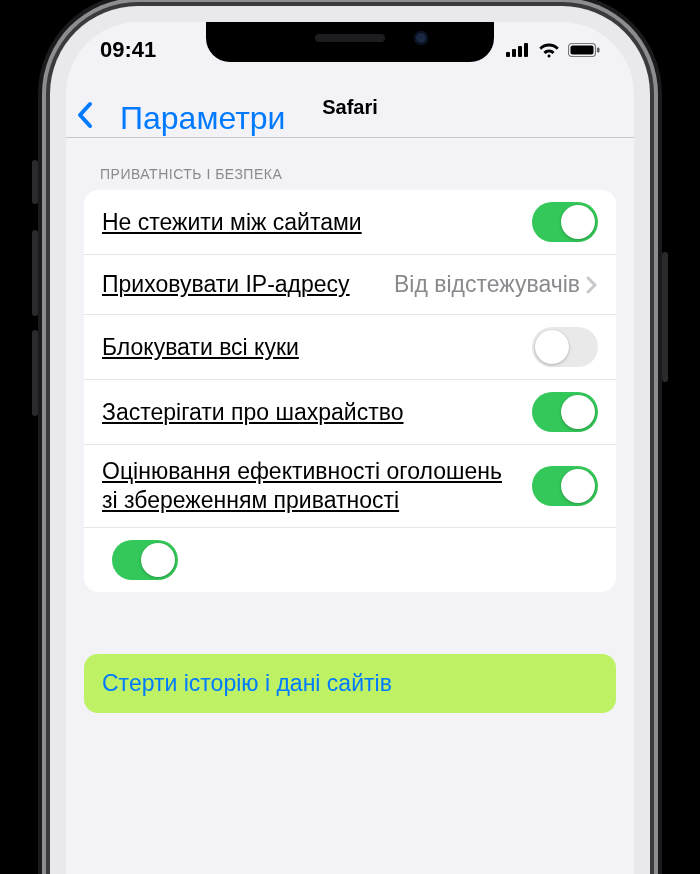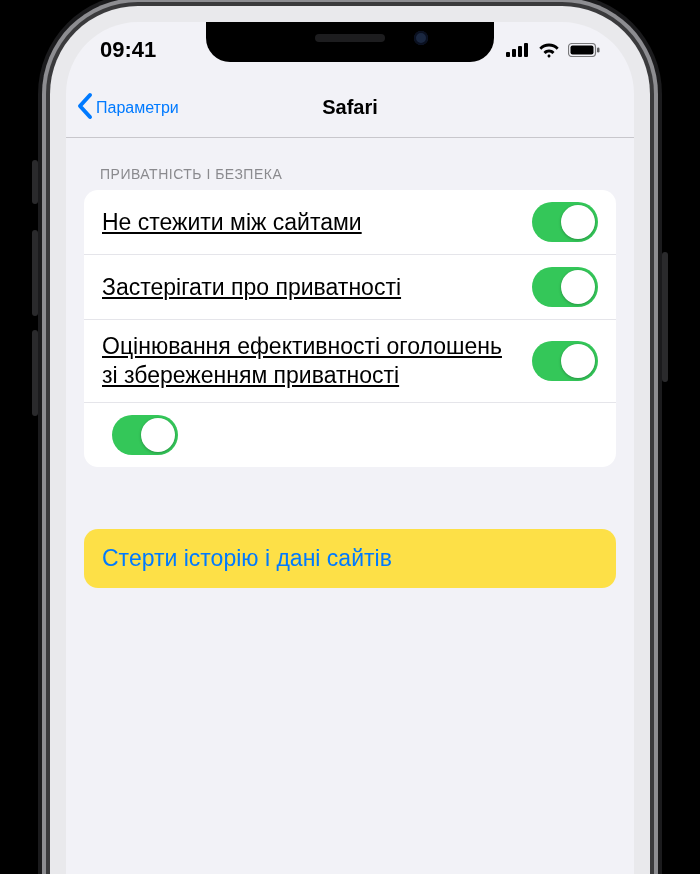--- a/index.html
+++ b/index.html
@@ -94,24 +94,25 @@
     height: 60px;
     display: flex;
     align-items: center;
     justify-content: center;
     border-bottom: 1px solid #c8c7cc;
   }
   .navbar .title { font-size: 20px; font-weight: 600; color: #000; }
   .navbar .back {
     position: absolute;
     left: 10px; top: 0; bottom: 0;
-    display: flex; align-items: center;
+    display: flex; align-items: flex-end;
     color: #007aff;
-    font-size: 16px;
+    font-size: 32px;
     cursor: pointer;
+    gap: 24px;
   }
   .navbar .back svg { margin-right: 2px; }
 
   
   .content { padding: 0 18px; }
 
   .section-header {
     padding: 28px 16px 8px;
     font-size: 14px;
     color: #8a8a8e;
@@ -174,21 +175,21 @@
     padding: 10px 16px 0;
     font-size: 18px;
     line-height: 1.35;
     color: #8a8a8e;
   }
   .footer-note .link { color: #007aff; cursor: pointer; }
 
   .spacer { height: 28px; }
 
   .action-row {
-    background: #fde047;
+    background: #bef264;
     border-radius: 14px;
     padding: 16px 18px;
     font-size: 23px;
     color: #007aff;
     cursor: pointer;
   }
 </style>
 </head>
 <body>
 
@@ -246,24 +247,37 @@
     <div class="content">
       <div class="section-header">ПРИВАТНІСТЬ І БЕЗПЕКА</div>
 
       <div class="group">
 
         <div class="row">
           <div class="label">Не стежити між сайтами</div>
           <div class="toggle on"></div>
         </div>
 
-
-
-        <div class="row">
-          <div class="label">Застерігати про приватності</div>
+        <div class="row">
+          <div class="label">Приховувати IP-адресу</div>
+          <div class="value">Від відстежувачів</div>
+          <span class="disclosure">
+            <svg width="12" height="18" viewBox="0 0 12 18">
+              <polyline points="2,2 9,9 2,16" fill="none" stroke="#c7c7cc" stroke-width="3" stroke-linecap="round" stroke-linejoin="round"></polyline>
+            </svg>
+          </span>
+        </div>
+
+        <div class="row">
+          <div class="label">Блокувати всі куки</div>
+          <div class="toggle off"></div>
+        </div>
+
+        <div class="row">
+          <div class="label">Застерігати про шахрайство</div>
           <div class="toggle on"></div>
         </div>
 
         <div class="row">
           <div class="label">Оцінювання ефективності оголошень зі збереженням приватності</div>
           <div class="toggle on"></div>
         </div>
 
         <div class="row">
           <div class="toggle on"></div>

